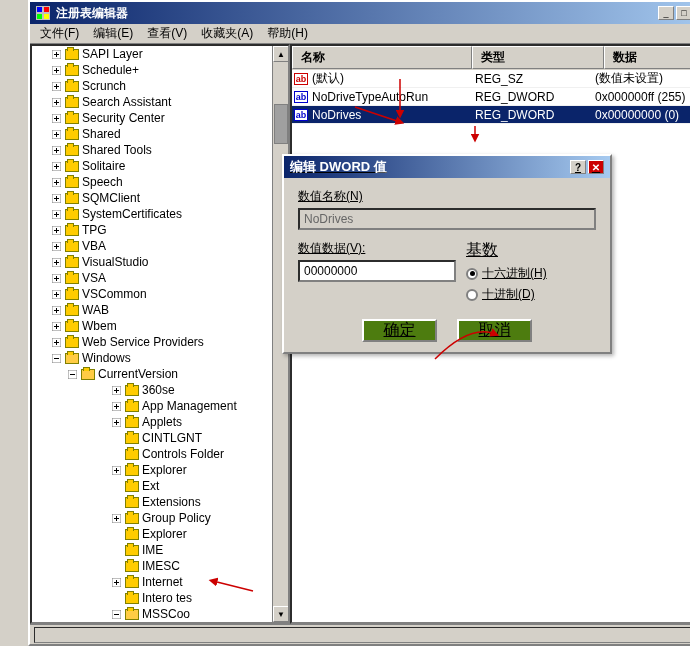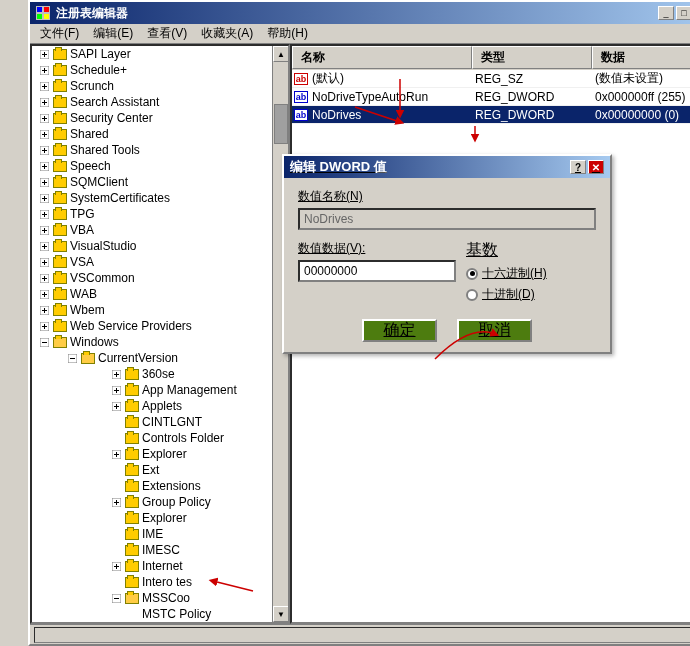--- a/index.html
+++ b/index.html
@@ -167,21 +167,21 @@
     .col-header {
       padding: 2px 8px;
       border-right: 1px solid #d4d0c8;
       font-size: 12px;
       font-weight: bold;
       background: #d4d0c8;
       border: 1px solid;
       border-color: #fff #808080 #808080 #fff;
     }
     .col-name { width: 180px; }
-    .col-type { width: 120px; }
+    .col-type { width: 132px; }
     .col-data { flex: 1; }
 
     .registry-rows {
       flex: 1;
       overflow-y: auto;
     }
     .reg-row {
       display: flex;
       align-items: center;
       padding: 1px 0;
@@ -352,21 +352,21 @@
       flex: 1;
       border: 1px inset #808080;
       height: 16px;
       padding: 0 4px;
       font-size: 11px;
       display: flex;
       align-items: center;
     }
 
     
-    .indent-1 { padding-left: 4px; text-align: right; }
+    .indent-1 { padding-left: 16px; text-align: right; }
     .indent-2 { padding-left: 32px; }
     .indent-3 { padding-left: 76px; }
   </style>
 </head>
 <body>
 
 <div class="window">
 
   <div class="title-bar">
     <div class="title-bar-left">
@@ -490,20 +490,33 @@
               <line x1="4.5" y1="2" x2="4.5" y2="7" stroke="black" stroke-width="1"></line>
               <line x1="2" y1="4.5" x2="7" y2="4.5" stroke="black" stroke-width="1"></line>
             </svg>
         </span>
         <span class="tree-icon">
             <div class="folder-icon"></div>
           </span>
         <span class="tree-label">Shared Tools</span>
       </div>
 
+      <div class="tree-node indent-1">
+        <span class="tree-expand">
+          <svg width="9" height="9" viewBox="0 0 9 9">
+              <rect x="0" y="0" width="9" height="9" fill="white" stroke="#808080"></rect>
+              <line x1="4.5" y1="2" x2="4.5" y2="7" stroke="black" stroke-width="1"></line>
+              <line x1="2" y1="4.5" x2="7" y2="4.5" stroke="black" stroke-width="1"></line>
+            </svg>
+        </span>
+        <span class="tree-icon">
+            <div class="folder-icon"></div>
+          </span>
+        <span class="tree-label">Solitaire</span>
+      </div>
 
       <div class="tree-node indent-1">
         <span class="tree-expand">
           <svg width="9" height="9" viewBox="0 0 9 9">
               <rect x="0" y="0" width="9" height="9" fill="white" stroke="#808080"></rect>
               <line x1="4.5" y1="2" x2="4.5" y2="7" stroke="black" stroke-width="1"></line>
               <line x1="2" y1="4.5" x2="7" y2="4.5" stroke="black" stroke-width="1"></line>
             </svg>
         </span>
         <span class="tree-icon">

